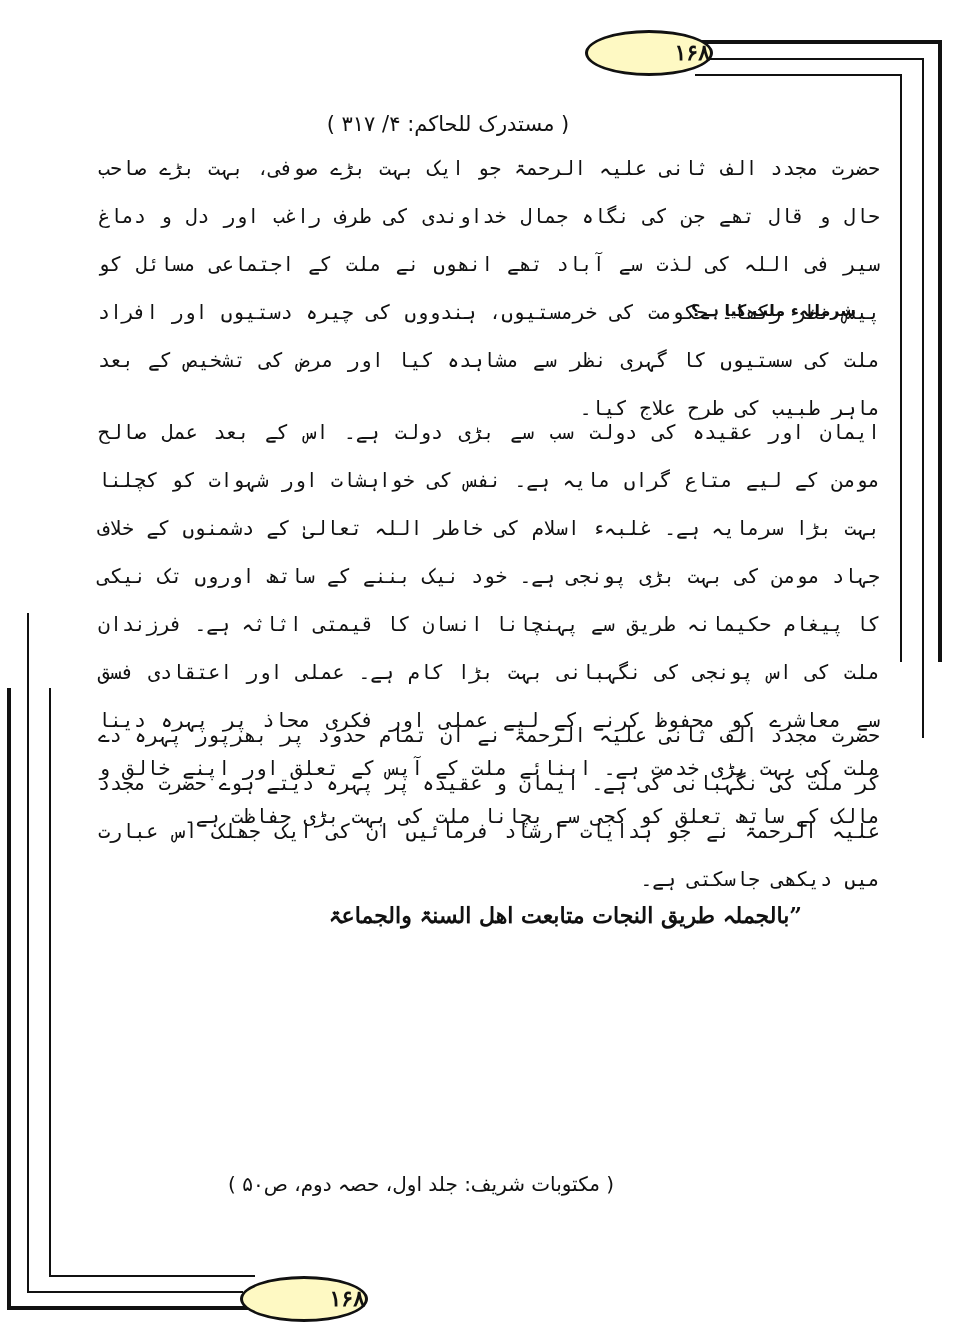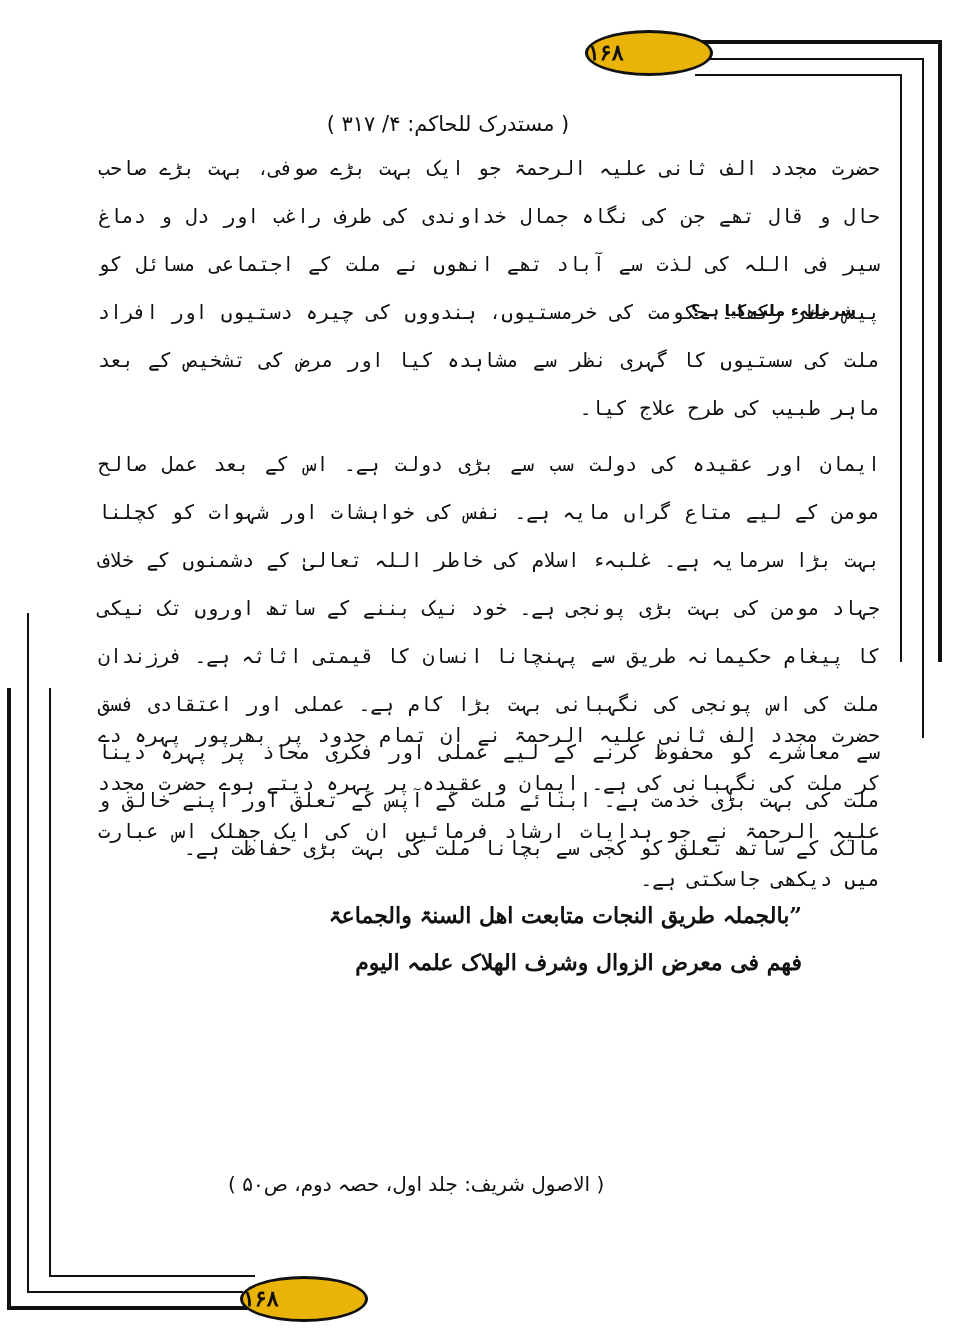--- a/index.html
+++ b/index.html
@@ -1,37 +1,37 @@
 <!DOCTYPE html>
 <html><head>
 <meta charset="utf-8">
 <style>
   html, body { margin:0; padding:0; background:#ffffff; }
   body { width:960px; height:1334px; position:relative; overflow:hidden; color:#111; }
   .frame { position:absolute; left:0; top:0; width:960px; height:1334px; pointer-events:none; }
   .page-badge {
     position:absolute; width:128px; height:46px; border:3px solid #111; border-radius:50%;
-    background:#eab308; display:flex; align-items:center; justify-content:flex-start;
+    background:#fef9c3; display:flex; align-items:center; justify-content:flex-end;
     font-family:Liberation Serif, serif; font-size:22px; font-weight:bold; letter-spacing:1px;
     box-sizing:border-box;
   }
   #badge-top { left:585px; top:30px; }
   #badge-bottom { left:240px; top:1276px; }
   .text {
     position:absolute; direction:rtl; unicode-bidi:embed;
     font-family:"DejaVu Sans", sans-serif; color:#111;
   }
   .citation-top { left:288px; top:112px; width:320px; text-align:center; font-size:21px; }
   .para {
     position:absolute; right:80px; width:782px; direction:rtl; text-align:justify;
     text-align-last:right; font-family:Liberation Mono, monospace; font-size:20px; line-height:48px;
   }
   .para-1 { top:146px; }
   .heading { position:absolute; right:104px; top:301px; direction:rtl; font-family:"DejaVu Sans", sans-serif; font-size:16px; font-weight:bold;margin-left:32px; }
-  .para-2 { top:410px;margin-top:32px; }
+  .para-2 { top:410px; }
   .para-3 { top:713px; right:80px; }
   .quote {
     position:absolute; left:202px; width:600px; top:892px; direction:rtl;
     font-family:"DejaVu Serif", serif; font-weight:bold; font-size:22px; line-height:47px;
     text-align:right;
   }
   .quote .qline { display:block; white-space:nowrap; }
   .citation-bottom { position:absolute; left:228px; top:1172px; direction:rtl; font-family:"DejaVu Sans", sans-serif; font-size:20px; }
 </style>
 </head>
@@ -57,20 +57,19 @@
 <div class="para para-1">حضرت مجدد الف ثانی علیہ الرحمۃ جو ایک بہت بڑے صوفی، بہت بڑے صاحب حال و قال تھے جن کی نگاہ جمال خداوندی کی طرف راغب اور دل و دماغ سیر فی اللہ کی لذت سے آباد تھے انھوں نے ملت کے اجتماعی مسائل کو پیش نظر رکھا۔ حکومت کی خرمستیوں، ہندووں کی چیرہ دستیوں اور افراد ملت کی سستیوں کا گہری نظر سے مشاہدہ کیا اور مرض کی تشخیص کے بعد ماہر طبیب کی طرح علاج کیا۔</div>
 
 <div class="heading">سرمایہء ملت کیا ہے؟</div>
 
 <div class="para para-2">ایمان اور عقیدہ کی دولت سب سے بڑی دولت ہے۔ اس کے بعد عمل صالح مومن کے لیے متاع گراں مایہ ہے۔ نفس کی خواہشات اور شہوات کو کچلنا بہت بڑا سرمایہ ہے۔ غلبہء اسلام کی خاطر اللہ تعالیٰ کے دشمنوں کے خلاف جہاد مومن کی بہت بڑی پونجی ہے۔ خود نیک بننے کے ساتھ اوروں تک نیکی کا پیغام حکیمانہ طریق سے پہنچانا انسان کا قیمتی اثاثہ ہے۔ فرزندان ملت کی اس پونجی کی نگہبانی بہت بڑا کام ہے۔ عملی اور اعتقادی فسق سے معاشرے کو محفوظ کرنے کے لیے عملی اور فکری محاذ پر پہرہ دینا ملت کی بہت بڑی خدمت ہے۔ ابنائے ملت کے آپس کے تعلق اور اپنے خالق و مالک کے ساتھ تعلق کو کجی سے بچانا ملت کی بہت بڑی حفاظت ہے۔</div>
 
 <div class="para para-3">حضرت مجدد الف ثانی علیہ الرحمۃ نے ان تمام حدود پر بھرپور پہرہ دے کر ملت کی نگہبانی کی ہے۔ ایمان و عقیدہ پر پہرہ دیتے ہوے حضرت مجدد علیہ الرحمۃ نے جو ہدایات ارشاد فرمائیں ان کی ایک جھلک اس عبارت میں دیکھی جاسکتی ہے۔</div>
 
 <div class="quote">
   <span class="qline">”بالجملہ طریق النجات متابعت اھل السنۃ والجماعۃ</span>
-  <span class="qline">فھم فی معرض الزوال وشرف الھلاک علمہ الیوم</span>
 </div>
 
-<div class="citation-bottom">( الاصول شریف: جلد اول، حصہ دوم، ص۵۰ )</div>
+<div class="citation-bottom">( مکتوبات شریف: جلد اول، حصہ دوم، ص۵۰ )</div>
 
 <div class="page-badge" id="badge-bottom">
   <span>۱۶۸</span>
 </div>
 
 </body></html>

